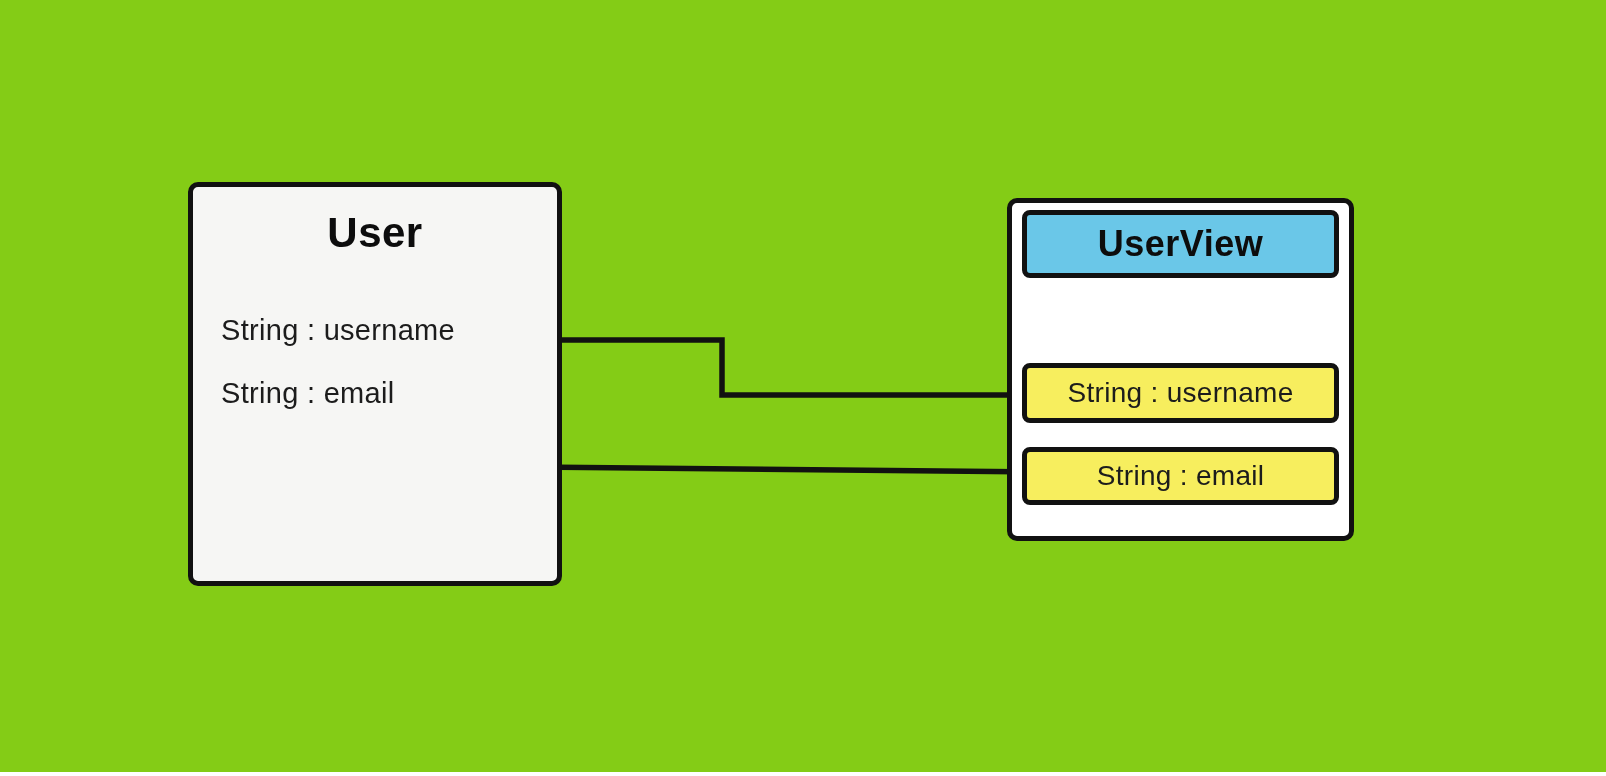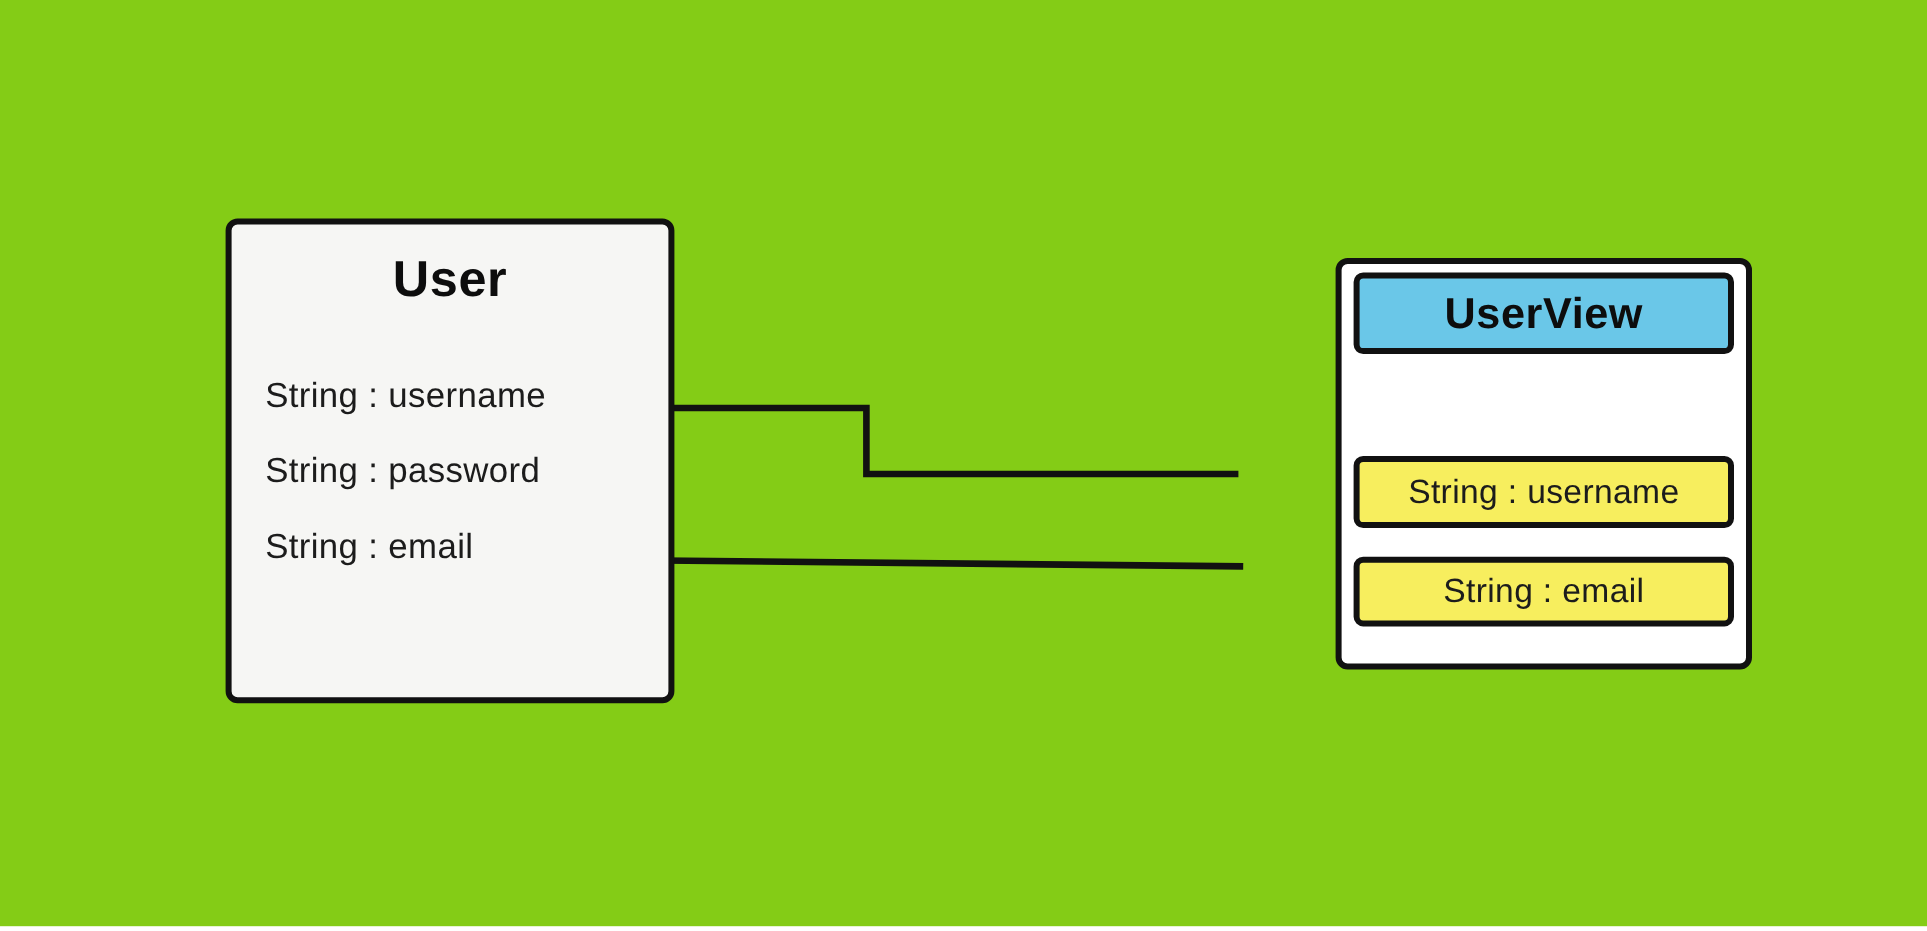--- a/index.html
+++ b/index.html
@@ -46,29 +46,28 @@
     align-items: center;
     font-size: 29px;
     letter-spacing: 0.3px;
     color: #1c1c1c;
     white-space: nowrap;
   }
 
   
   .view-box {
     position: absolute;
-    left: 1113px;
+    left: 1007px;
     top: 198px;
     width: 347px;
     height: 343px;
     box-sizing: border-box;
     background: #ffffff;
     border: 5px solid var(--stroke_black, #111111);
     border-radius: 10px;
-    margin-top: 17px;
   }
   .view-box .view-header {
     position: absolute;
     left: 10px;
     top: 7px;
     width: 317px;
     height: 68px;
     box-sizing: border-box;
     background: var(--header_blue, #6ac7e8);
     border: 5px solid var(--stroke_black, #111111);
@@ -133,21 +132,20 @@
     <path class="head" d="M518 317 L490 340 L518 363"></path>
 
     <path class="wire" d="M1036 472 L444 466"></path>
     <path class="head" d="M465 443 L437 466 L465 490"></path>
   </svg>
 
   <section class="user-box">
     <div class="class-title">User</div>
     <div class="fields">
       <div class="field">String : username</div>
-      <div class="field">String : password</div>
       <div class="field">String : email</div>
     </div>
   </section>
 
   <section class="view-box">
     <div class="view-header">UserView</div>
     <div class="view-field f1">String : username</div>
     <div class="view-field f2">String : email</div>
   </section>
 

